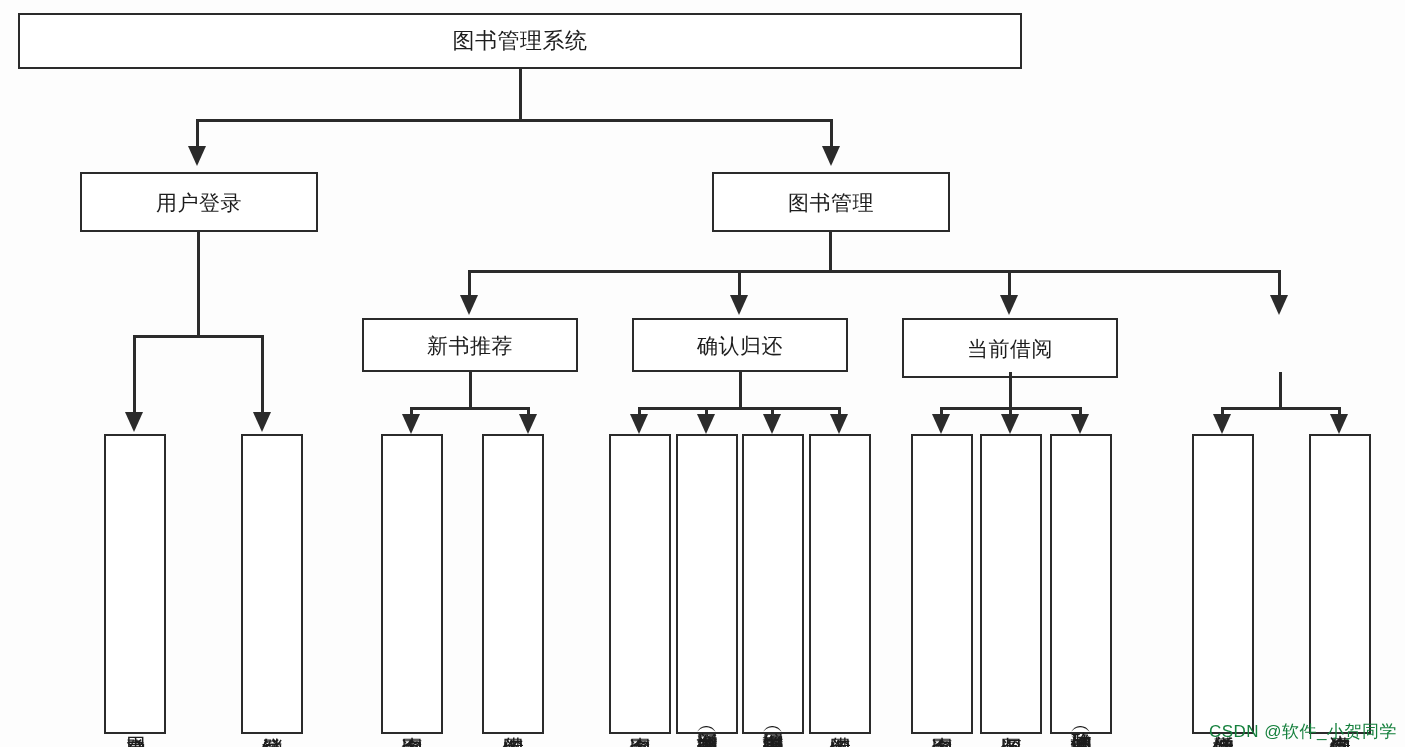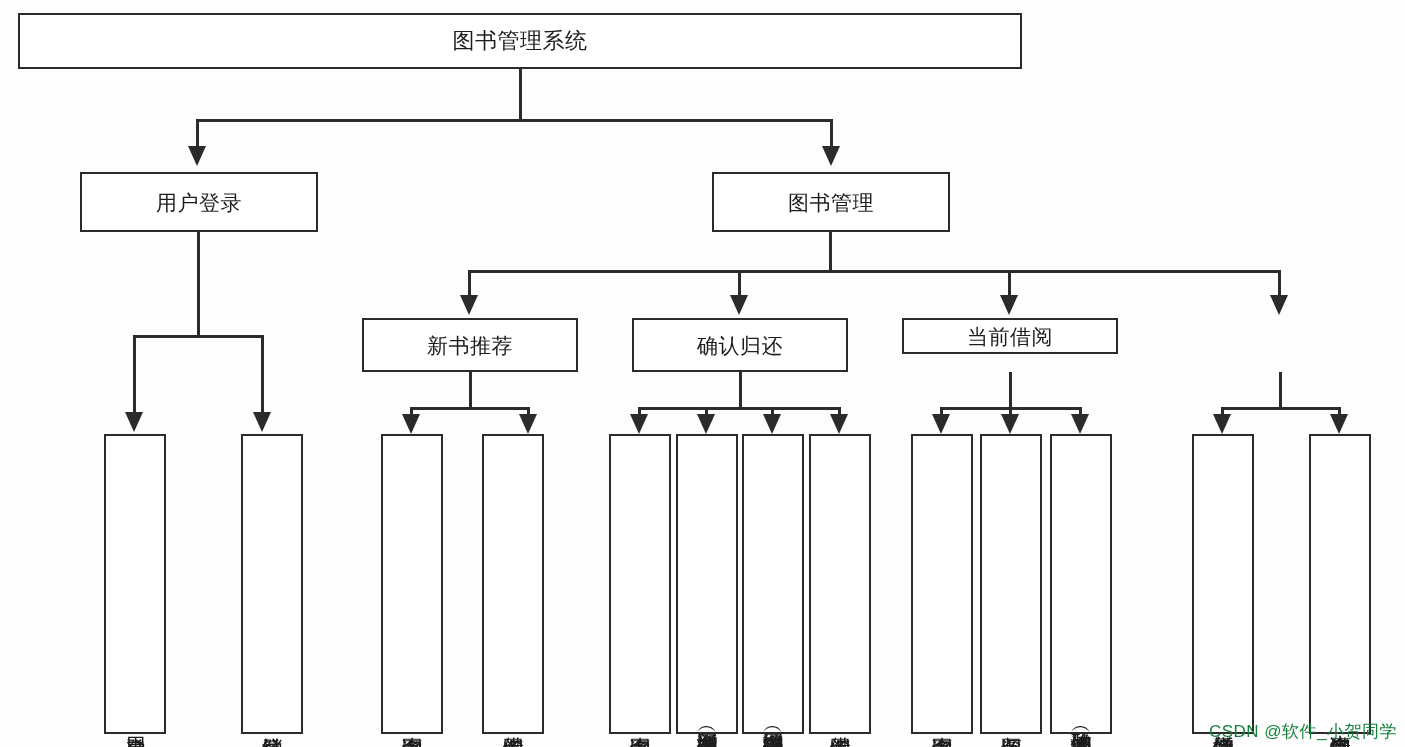--- a/index.html
+++ b/index.html
@@ -130,21 +130,21 @@
 
   <div class="vline" style="left:1278px; top:270px; width:3px; height:28px;"></div>
   <div class="arrow" style="left:1270px; top:295px;"></div>
 
   <div class="node hnode" style="left:362px; top:318px; width:216px; height:54px;">
     <span class="node-label">新书推荐</span>
   </div>
   <div class="node hnode" style="left:632px; top:318px; width:216px; height:54px;">
     <span class="node-label">确认归还</span>
   </div>
-  <div class="node hnode" style="left:902px; top:318px; width:216px; height:36px;">
+  <div class="node hnode" style="left:902px; top:318px; width:216px; height:60px;">
     <span class="node-label">当前借阅</span>
   </div>
 
   <div class="vline" style="left:469px; top:372px; width:3px; height:38px;"></div>
   <div class="hline" style="left:410px; top:407px; width:120px; height:3px;"></div>
   <div class="vline" style="left:410px; top:407px; width:3px; height:12px;"></div>
   <div class="arrow" style="left:402px; top:414px;"></div>
   <div class="vline" style="left:527px; top:407px; width:3px; height:12px;"></div>
   <div class="arrow" style="left:519px; top:414px;"></div>
 

